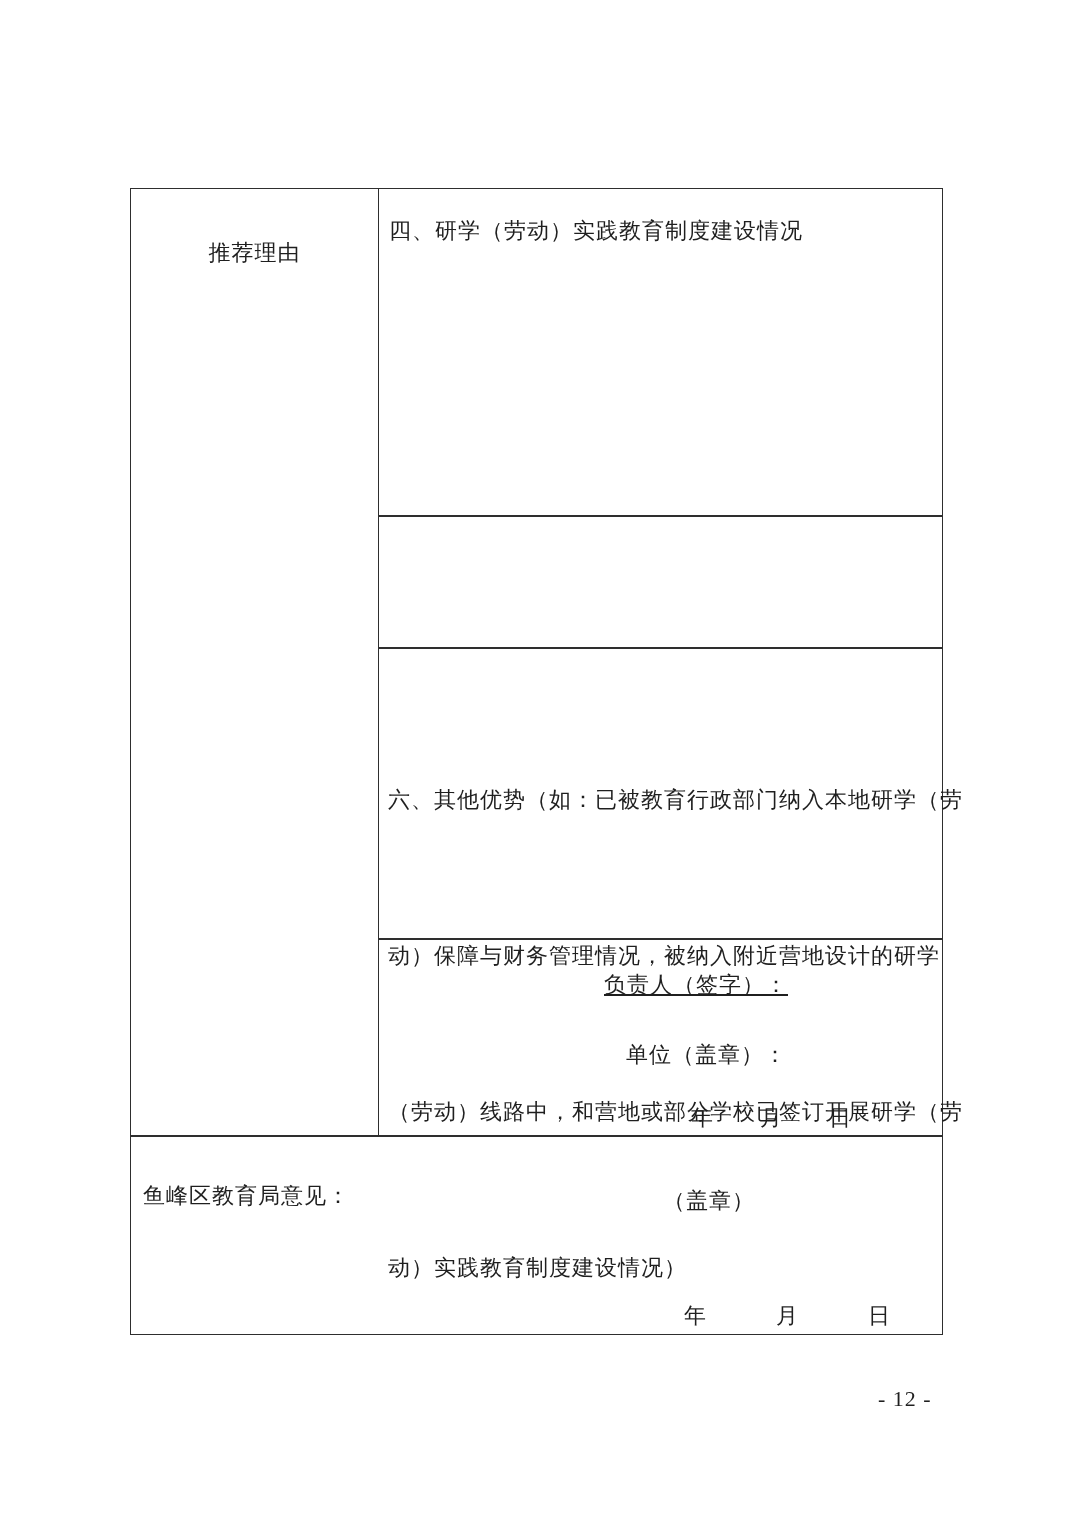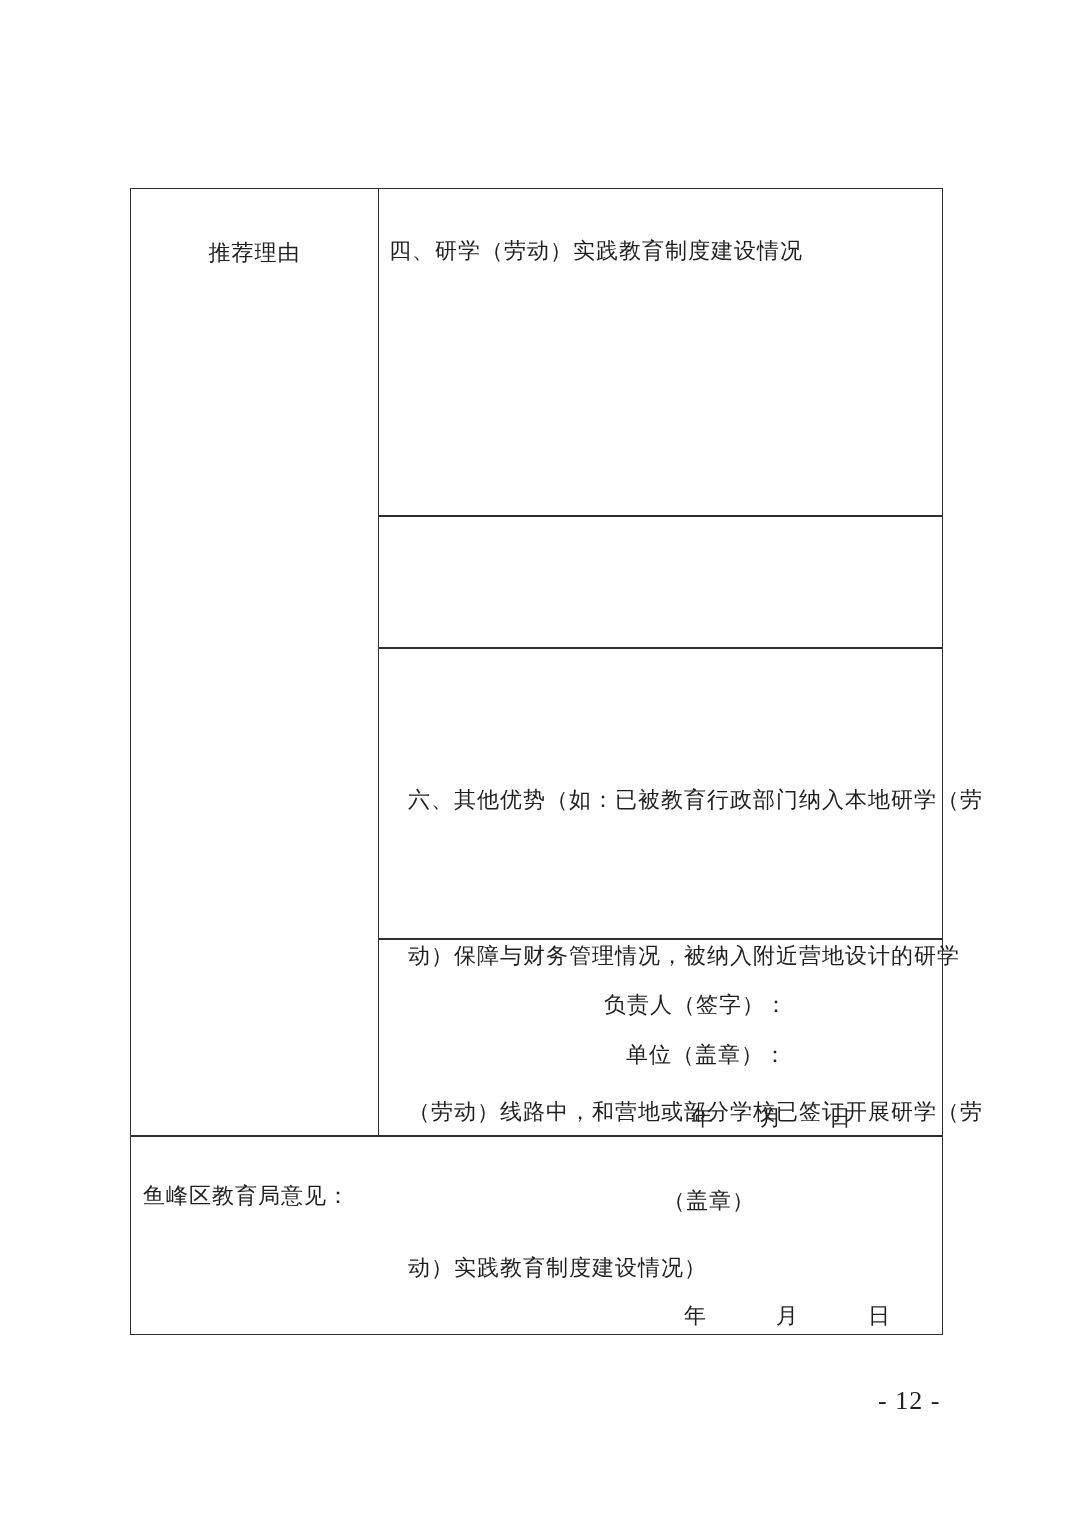--- a/index.html
+++ b/index.html
@@ -31,39 +31,38 @@
     line-height:28px;
     white-space:pre;
     color:#1f1f1f;
   }
   .reason-cell {
     position:absolute;
     left:0; top:0; width:247px; height:946px;
     display:flex; align-items:flex-start; justify-content:center;
   }
   .reason-cell .txt { position:relative; top:50px; }
-  .sec4 { left:258px; top:48px;  }
+  .sec4 { left:258px; top:28px;  }
   .sec5 { left:257px; top:359px; }
   .sec6 {
     position:absolute;
     left:257px; top:481px; width:550px;
     font-size:22px; letter-spacing:1px; line-height:52px;
     white-space:pre;
-    margin-left:20px;
   }
-  .sig-line1 { left:473px; top:802px; }
+  .sig-line1 { left:473px; top:782px;text-decoration:underline; }
   .sig-line2 { left:495px; top:852px; }
   .sig-date  { left:560px; top:915px; }
   .op-title  { left:12px;  top:980px;margin-top:13px;  }
   .op-seal   { left:532px; top:998px; }
   .op-date   { left:553px; top:1113px; }
   .page-number {
     position:absolute;
     left:878px; top:1386px;
-    font-size:26px;
+    font-size:22px;
     letter-spacing:1px;
     color:#1f1f1f;
   }
 </style>
 </head>
 <body>
 
 <div class="page">
 
   <div class="doc-table">

